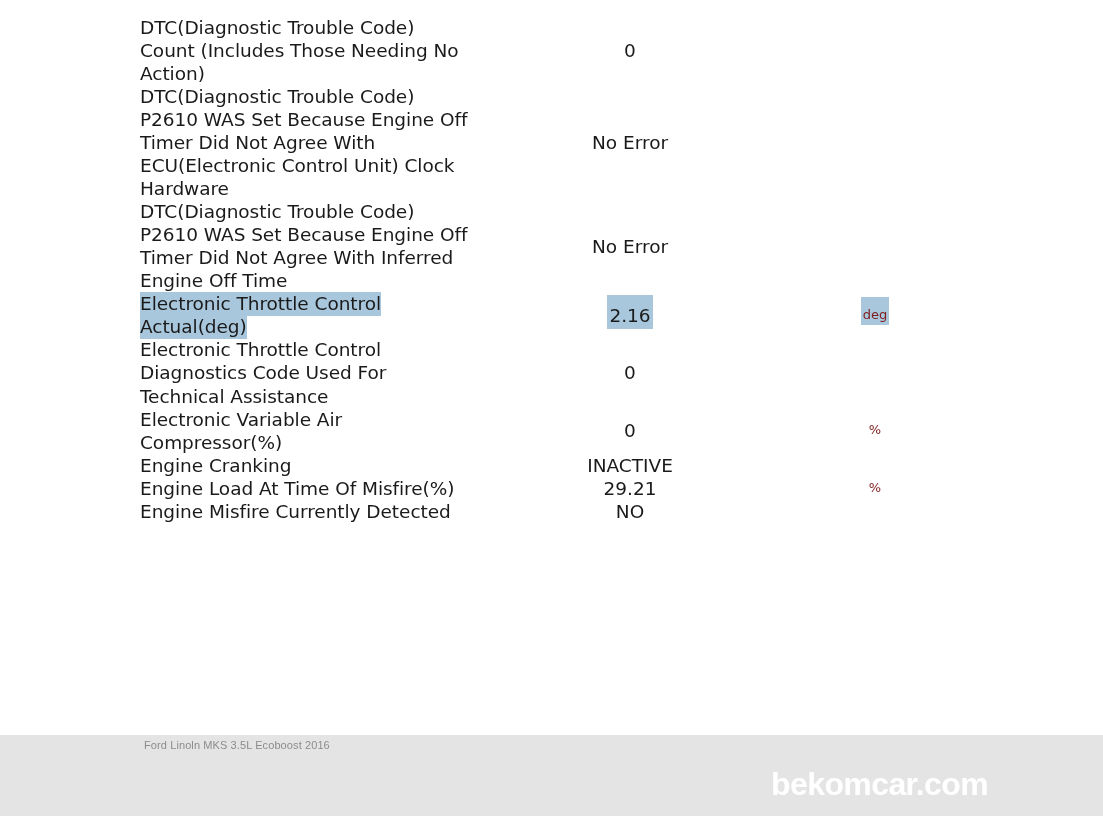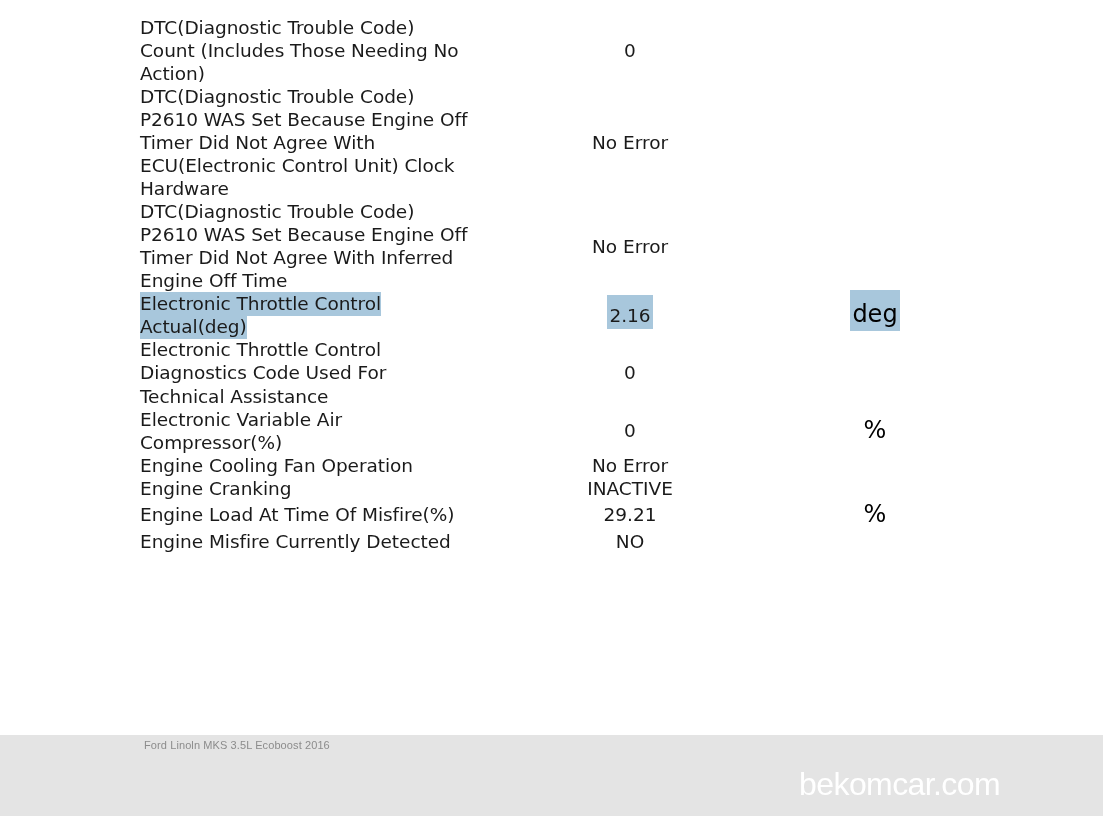--- a/index.html
+++ b/index.html
@@ -52,23 +52,23 @@
     text-align: left;
     padding: 0;
   }
   .p-value {
     font-size: 18.5px;
     line-height: 1.245;
     color: #1a1a1a;
     text-align: center;
   }
   .p-unit {
-    font-size: 24px;
+    font-size: 13px;
     line-height: 1.245;
-    color: #000000;
+    color: #7f1d1d;
     text-align: center;
   }
 
   
   .hl .p-name > span,
   .hl .p-value > span,
   .hl .p-unit > span {
     background: #a8c7dc;
     box-decoration-break: clone;
     -webkit-box-decoration-break: clone;
@@ -103,25 +103,25 @@
     left: 144px;
     top: 739px;
     font-family: "Liberation Sans", sans-serif;
     font-size: 11px;
     color: #8c8c8c;
     white-space: nowrap;
     letter-spacing: 0.1px;
   }
   #watermark {
     position: absolute;
-    right: 22px;
+    right: 34px;
     top: 766px;
     font-family: "Liberation Sans", sans-serif;
     font-size: 32px;
-    font-weight: normal;
+    font-weight: bold;
     color: #ffffff;
     letter-spacing: -0.6px;
     white-space: nowrap;
   }
 </style>
 </head>
 <body>
 
 <div id="page">
 
@@ -157,25 +157,20 @@
           <td class="p-name"><span>Electronic Throttle Control Diagnostics Code Used For Technical Assistance</span></td>
           <td class="p-value"><span>0</span></td>
           <td class="p-unit"><span style="background: transparent;"></span></td>
         </tr>
         <tr class="r-pad">
           <td class="p-name"><span>Electronic Variable Air Compressor(%)</span></td>
           <td class="p-value"><span>0</span></td>
           <td class="p-unit"><span>%</span></td>
         </tr>
         <tr class="r-pad">
-          <td class="p-name"><span>Engine Cooling Fan Operation</span></td>
-          <td class="p-value"><span>No Error</span></td>
-          <td class="p-unit"><span style="background: transparent;"></span></td>
-        </tr>
-        <tr class="r-pad">
           <td class="p-name"><span>Engine Cranking</span></td>
           <td class="p-value"><span>INACTIVE</span></td>
           <td class="p-unit"><span style="background: transparent;"></span></td>
         </tr>
         <tr class="r-pad">
           <td class="p-name"><span>Engine Load At Time Of Misfire(%)</span></td>
           <td class="p-value"><span>29.21</span></td>
           <td class="p-unit"><span>%</span></td>
         </tr>
         <tr class="r-pad">

